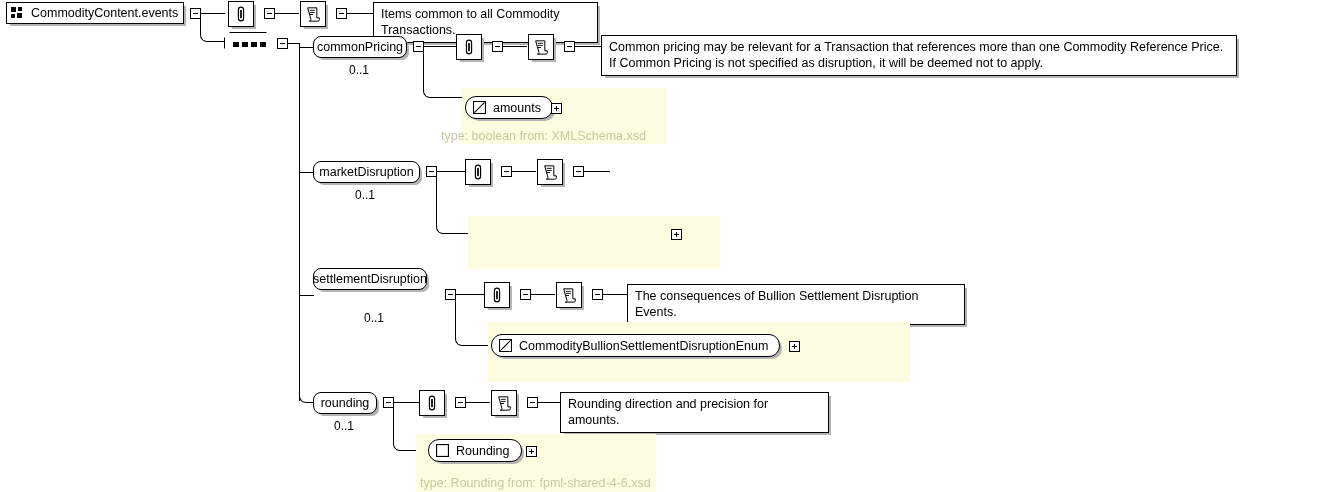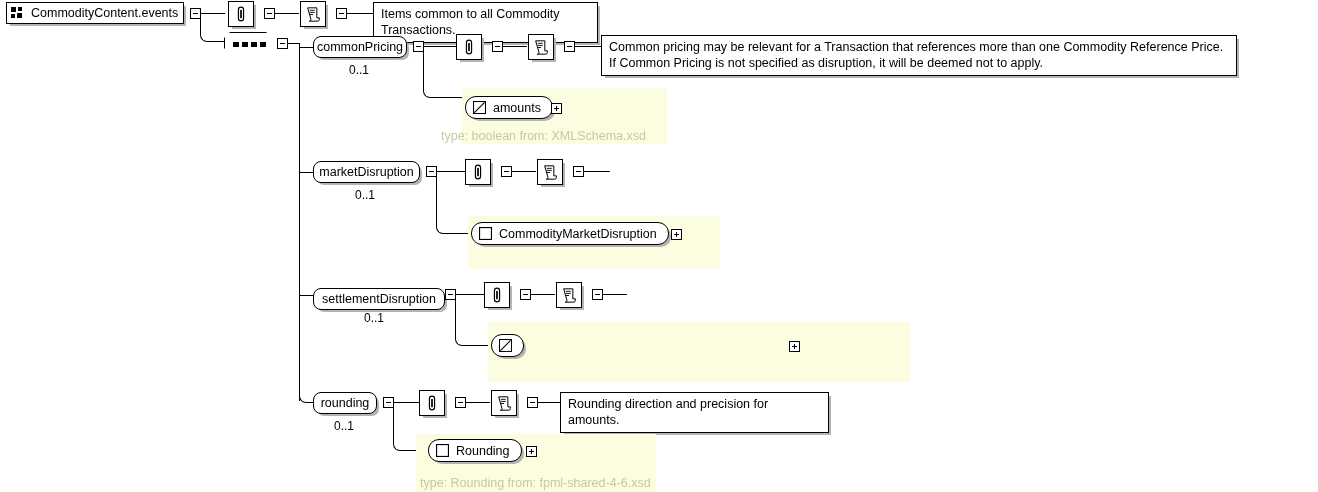--- a/index.html
+++ b/index.html
@@ -292,32 +292,24 @@
     </svg>
   </div>
   <div class="toggle" style="left:573px; top:166px;"></div>
   <div class="ln h" style="left:584px; top:171px; width:26px;"></div>
 
 
   <div class="corner" style="left:436px; top:172px; width:28px; height:61px;"></div>
   <div class="ln h" style="left:463px; top:233px; width:8px;"></div>
 
   <div class="typepanel" style="left:468px; top:216px; width:252px; height:53px;"></div>
-  <div class="capsule" style="left:471px; top:222px;">
-    <span>
-      <svg viewBox="0 0 14 14" width="13" height="13">
-        <rect x="0.5" y="0.5" width="13" height="13" fill="#fff" stroke="#000" stroke-width="1.4"></rect>
-      </svg>
-    </span>
-    <span class="cap-text">CommodityMarketDisruption</span>
-  </div>
   <div class="toggle plus" style="left:671px; top:229px;"></div>
 
   <div class="ln h" style="left:299px; top:295px; width:15px;"></div>
-  <div class="node elem" style="left:313px; top:288px; width:132px;">
+  <div class="node elem" style="left:313px; top:268px; width:114px;">
     <span>settlementDisruption</span>
   </div>
   <div class="card" style="left:364px; top:311px;">0..1</div>
   <div class="toggle" style="left:445px; top:289px;"></div>
   <div class="ln h" style="left:456px; top:294px; width:28px;"></div>
 
   <div class="icon-box" style="left:484px; top:282px;">
     <svg viewBox="0 0 14 18" width="12" height="16">
       <rect x="4" y="1" width="6" height="16" rx="3" fill="#fff" stroke="#000" stroke-width="1.4"></rect>
       <rect x="6" y="4" width="2" height="10" rx="1" fill="#000"></rect>
@@ -329,32 +321,36 @@
     <svg viewBox="0 0 18 18" width="15" height="15">
       <path d="M2 1 h11 v12 h3 v2 a2 2 0 0 1 -2 2 h-10 a2 2 0 0 0 2 -2 z" fill="#fff" stroke="#000" stroke-width="1.2"></path>
       <line x1="4.5" y1="4" x2="10.5" y2="4" stroke="#000" stroke-width="1.1"></line>
       <line x1="4.5" y1="6.5" x2="10.5" y2="6.5" stroke="#000" stroke-width="1.1"></line>
       <line x1="4.5" y1="9" x2="8.5" y2="9" stroke="#000" stroke-width="1.1"></line>
     </svg>
   </div>
   <div class="toggle" style="left:592px; top:289px;"></div>
   <div class="ln h" style="left:603px; top:294px; width:24px;"></div>
 
+  <div class="node doc" style="left:627px; top:284px; width:338px;">
+    <span>The consequences of Bullion Settlement Disruption Events.</span>
+  </div>
 
   <div class="corner" style="left:455px; top:295px; width:28px; height:50px;"></div>
   <div class="ln h" style="left:482px; top:345px; width:8px;"></div>
 
   <div class="typepanel" style="left:488px; top:322px; width:422px; height:60px;"></div>
   <div class="capsule" style="left:491px; top:334px;">
     <span>
       <svg viewBox="0 0 14 14" width="13" height="13">
         <rect x="0.5" y="0.5" width="13" height="13" fill="#fff" stroke="#000" stroke-width="1.2"></rect>
         <line x1="1.5" y1="12.5" x2="12.5" y2="1.5" stroke="#000" stroke-width="1.2"></line>
       </svg>
     </span>
+    <span class="cap-text">CommodityBullionSettlementDisruptionEnum</span>
   </div>
   <div class="toggle plus" style="left:789px; top:341px;"></div>
 
   <div class="corner" style="left:299px; top:383px; width:15px; height:19px;"></div>
   <div class="node elem" style="left:313px; top:392px; width:64px;">
     <span>rounding</span>
   </div>
   <div class="card" style="left:334px; top:419px;">0..1</div>
   <div class="toggle" style="left:383px; top:397px;"></div>
   <div class="ln h" style="left:394px; top:402px; width:26px;"></div>

